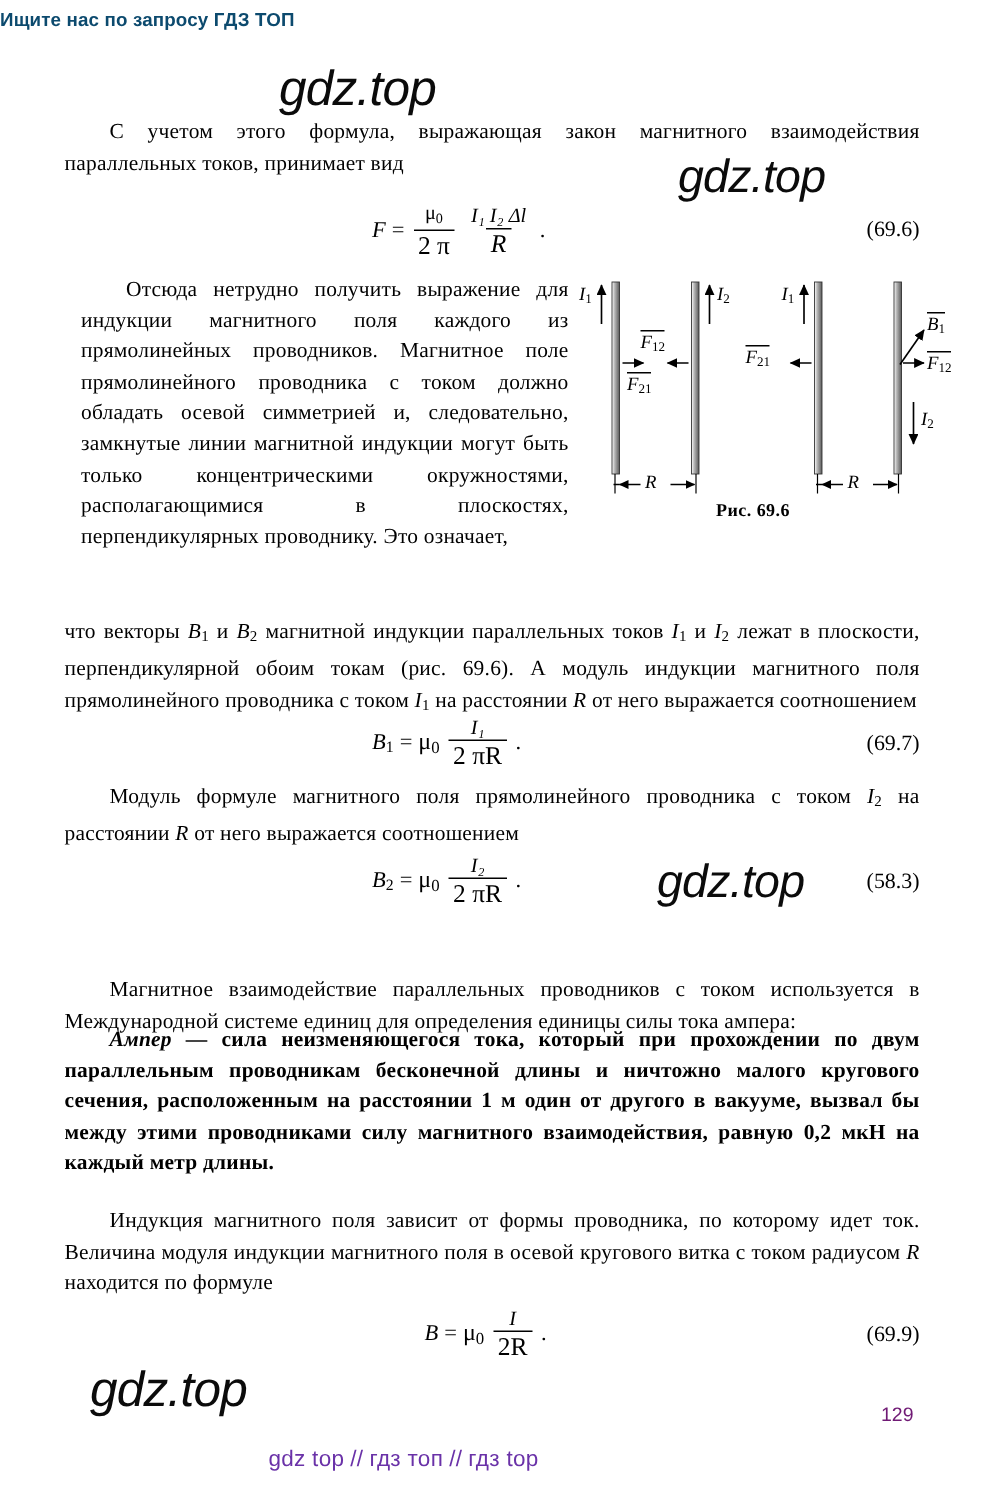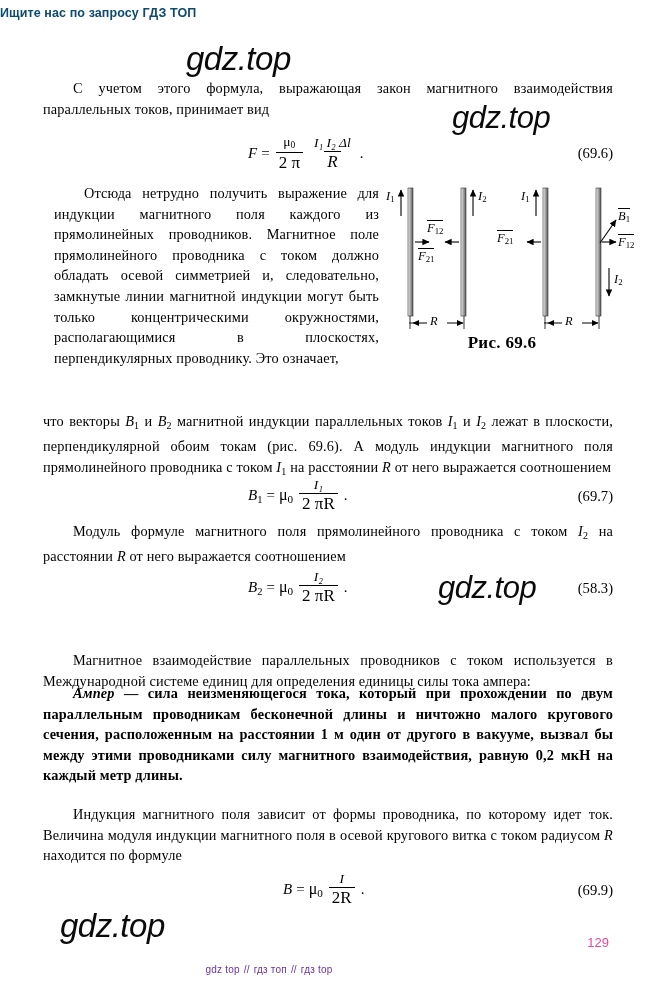--- a/index.html
+++ b/index.html
@@ -125,44 +125,44 @@
     top: 180px;
     width: 262px;
     height: 175px;
   }
   .fig-caption {
     position: absolute;
     left: 383px;
     top: 333px;
     width: 238px;
     text-align: center;
-    font-size: 17px;
+    font-size: 12px;
     font-weight: bold;
     letter-spacing: .3px;
   }
 
   
   .page-number {
     position: absolute;
     right: 45px;
     top: 935px;
     font-family: "Liberation Sans", sans-serif;
     font-size: 13px;
-    color: #ec4899;
+    color: #701a75;
   }
 
   
   .footer-links {
     position: absolute;
     left: 0;
     top: 964px;
     width: 538px;
     text-align: center;
     font-family: "Liberation Sans", sans-serif;
-    font-size: 10px;
+    font-size: 15px;
     color: #6a32a8;
     letter-spacing: .2px;
   }
   .footer-links span { color: #6a32a8; }
   .footer-links .sep { padding: 0 4px; }
 </style>
 </head>
 <body>
 
 <div class="promo-header">Ищите нас по запросу ГДЗ ТОП</div>

